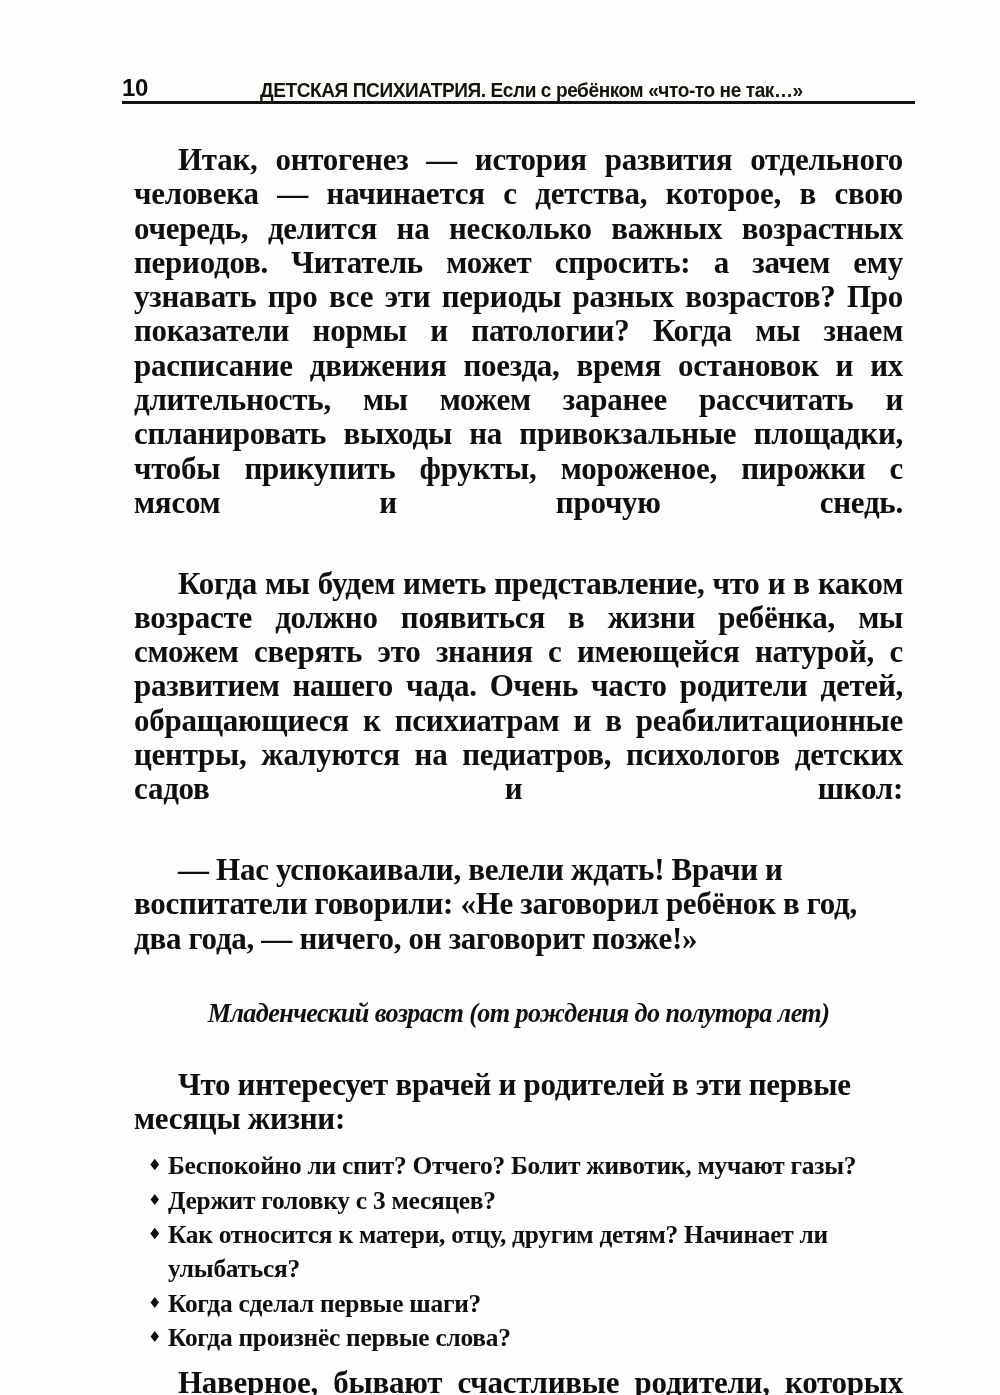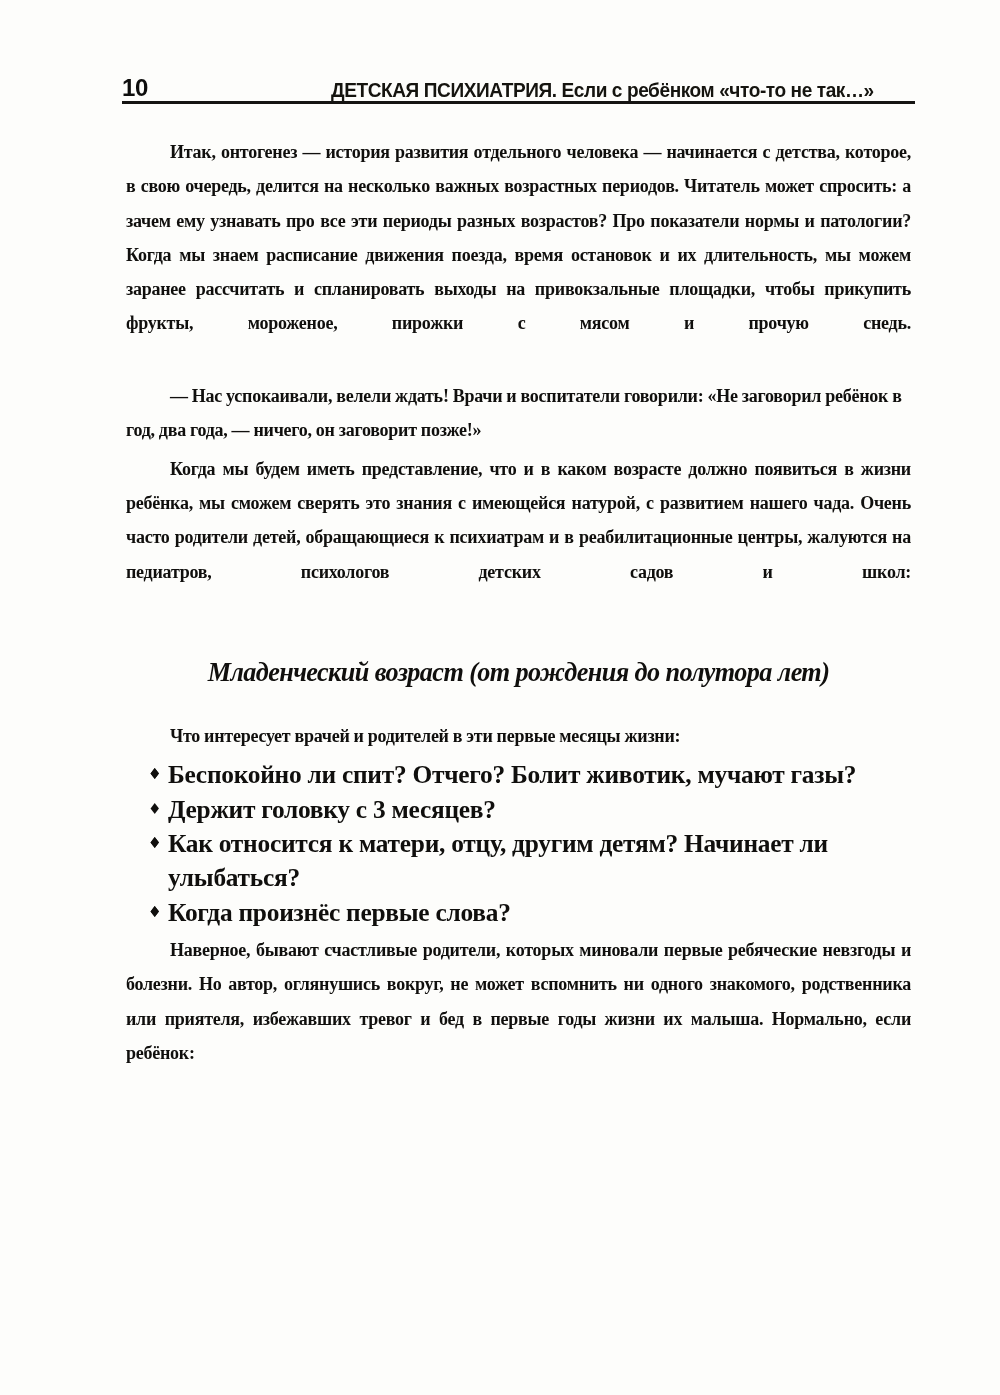--- a/index.html
+++ b/index.html
@@ -21,21 +21,21 @@
 
   
   .running-head {
     position: absolute;
     left: 122px;
     top: 58px;
     width: 793px;
     height: 42px;
     display: flex;
     align-items: flex-end;
-    justify-content: space-between;
+    justify-content: flex-start;
     gap: 18px;
   }
   .folio {
     font-family: "Liberation Sans", "DejaVu Sans", sans-serif;
     font-weight: bold;
     font-size: 24px;
     line-height: 1;
     letter-spacing: -0.3px;
     color: #0d0d0c;
     width: 120px;
@@ -62,22 +62,22 @@
   }
 
   
   .textblock {
     position: absolute;
     left: 122px;
     top: 131px;
     width: 793px;
   }
   p.para {
-    margin: 4px;
-    font-size: 18px;
+    margin: 12px;
+    font-size: 31px;
     line-height: 34.3px;
     font-weight: bold;
     text-align: justify;
     text-indent: 44px;
     letter-spacing: -0.25px;
     word-spacing: -0.2px;
     -webkit-font-smoothing: none;
   }
 
   
@@ -137,23 +137,23 @@
   <div class="running-head">
     <span class="folio">10</span>
     <span class="head-title">ДЕТСКАЯ ПСИХИАТРИЯ. Если с ребёнком «что-то не так…»</span>
   </div>
   <div class="head-rule"></div>
 
   <div class="textblock">
 
     <p class="para">Итак, онтогенез — история развития отдельного человека — начинается с детства, которое, в свою очередь, делится на несколько важных возрастных периодов. Читатель может спросить: а зачем ему узнавать про все эти периоды разных возрастов? Про показатели нормы и патологии? Когда мы знаем расписание движения поезда, время остановок и их длительность, мы можем заранее рассчитать и спланировать выходы на привокзальные площадки, чтобы прикупить фрукты, мороженое, пирожки с мясом и прочую снедь.</p>
 
+    <p class="para">Когда мы будем иметь представление, что и в каком возрасте должно появиться в жизни ребёнка, мы сможем сверять это знания с имеющейся натурой, с развитием нашего чада. Очень часто родители детей, обращающиеся к психиатрам и в реабилитационные центры, жалуются на педиатров, психологов детских садов и школ:</p>
+
     <p class="para nojust">— Нас успокаивали, велели ждать! Врачи и воспитатели говорили: «Не заговорил ребёнок в год, два года, — ничего, он заговорит позже!»</p>
-
-    <p class="para">Когда мы будем иметь представление, что и в каком возрасте должно появиться в жизни ребёнка, мы сможем сверять это знания с имеющейся натурой, с развитием нашего чада. Очень часто родители детей, обращающиеся к психиатрам и в реабилитационные центры, жалуются на педиатров, психологов детских садов и школ:</p>
 
 
     <div class="spacer-before-heading"></div>
     <h2 class="section-heading">Младенческий возраст (от рождения до полутора лет)</h2>
     <div class="spacer-after-heading"></div>
 
     <p class="para nojust">Что интересует врачей и родителей в эти первые месяцы жизни:</p>
 
     <ul class="bullets level1">
       <li>
@@ -169,20 +169,21 @@
       </li>
       <li>
         <span class="bullet-glyph">♦</span>
       </li>
       <li>
         <span class="bullet-glyph">♦</span>
         <span class="bullet-text">Как относится к матери, отцу, другим детям? Начинает ли улыбаться?</span>
       </li>
       <li>
         <span class="bullet-glyph">♦</span>
+        <span class="bullet-text">Когда сделал первые шаги?</span>
       </li>
       <li>
         <span class="bullet-glyph">♦</span>
         <span class="bullet-text">Когда произнёс первые слова?</span>
       </li>
     </ul>
 
     <p class="para">Наверное, бывают счастливые родители, которых миновали первые ребяческие невзгоды и болезни. Но автор, оглянушись вокруг, не может вспомнить ни одного знакомого, родственника или приятеля, избежавших тревог и бед в первые годы жизни их малыша. Нормально, если ребёнок:</p>
 
   </div>

